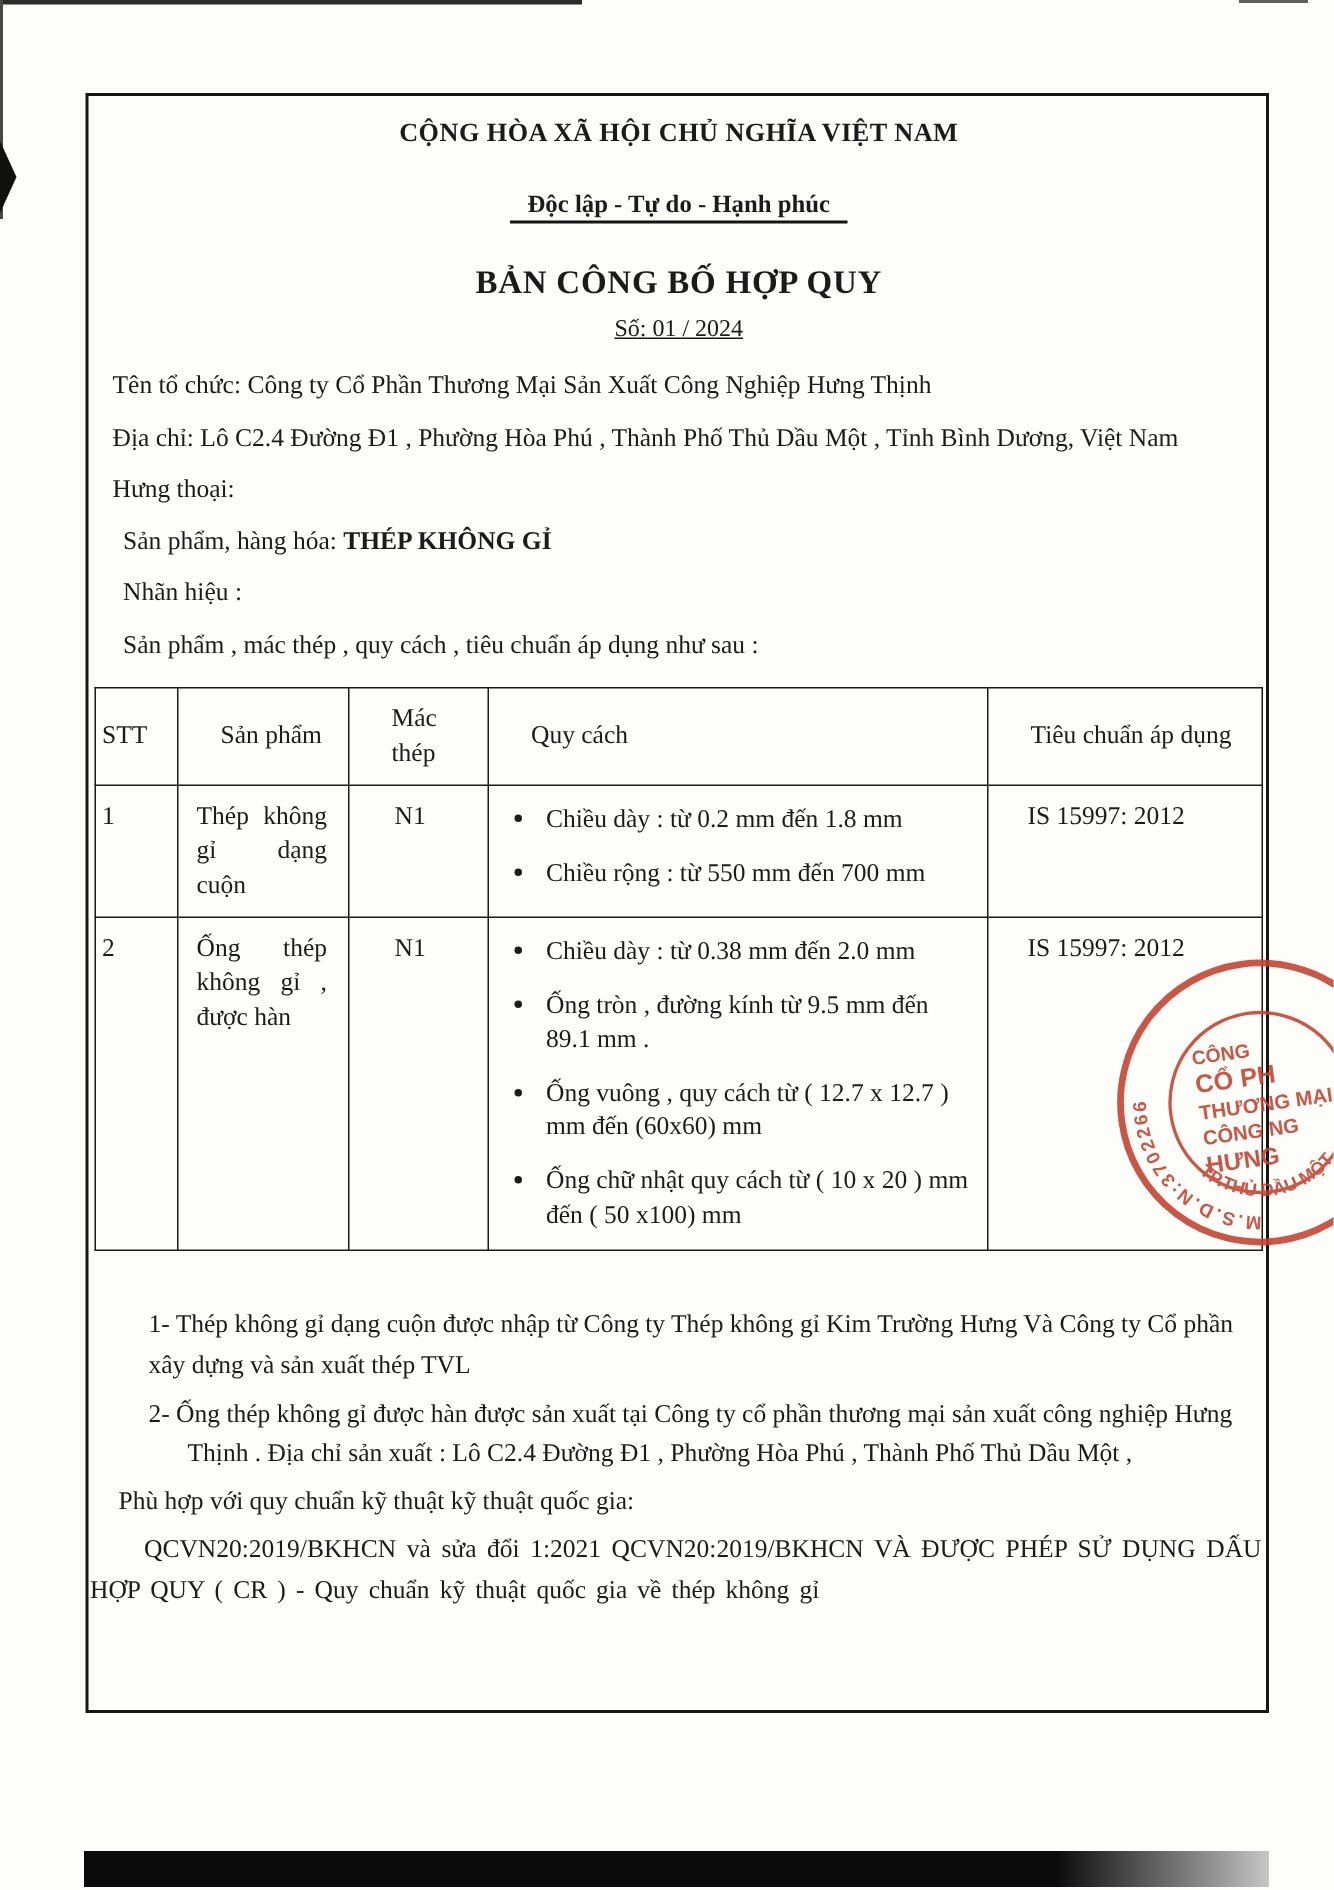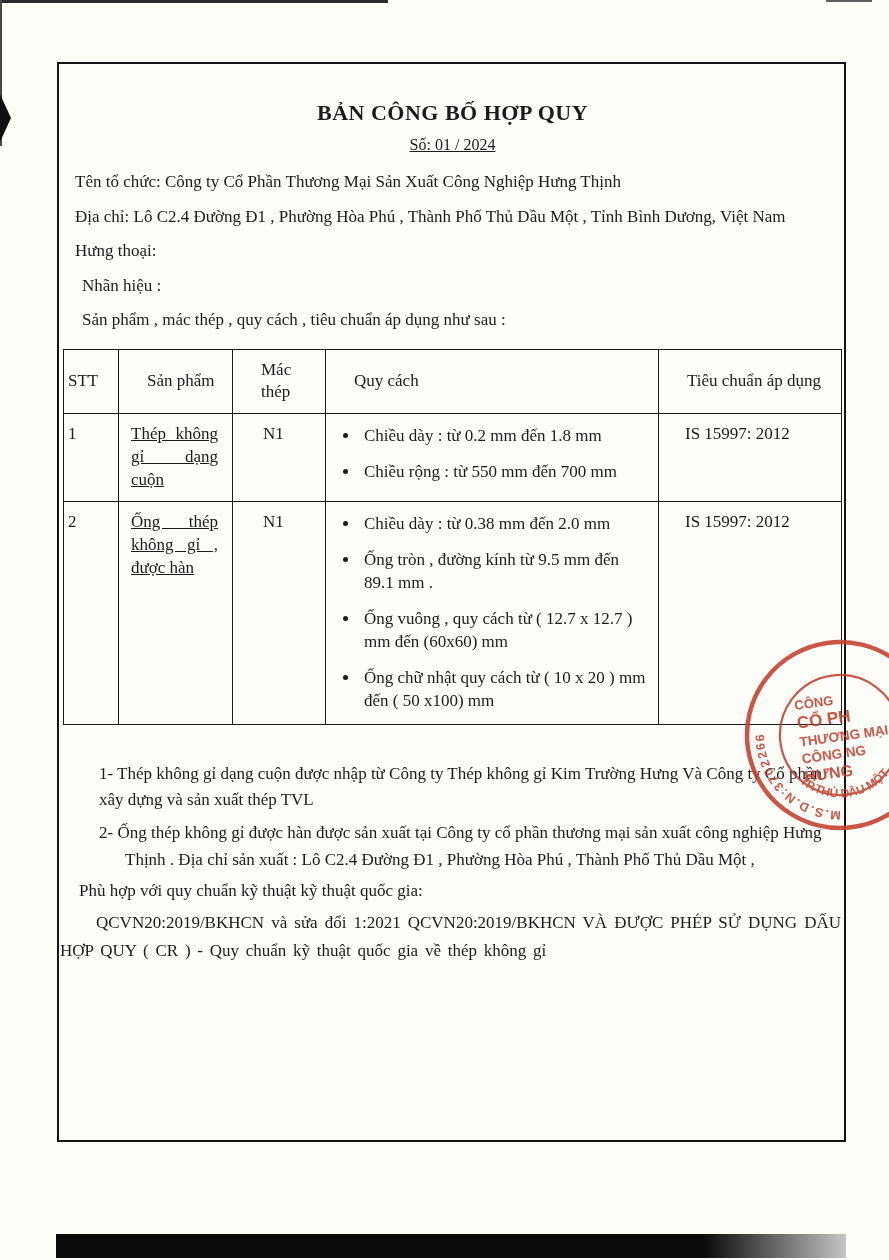--- a/index.html
+++ b/index.html
@@ -23,21 +23,21 @@
   .p{margin:9px 0 0;line-height:1.5;}
   .p.first{margin-top:15px;}
   .ind{padding-left:7px;}
   .b{font-weight:bold;}
 
   
   .tbl{border-collapse:collapse;margin:16px -12px 0;width:calc(100% + 24px);font-size:17px;table-layout:fixed;}
   .tbl th,.tbl td{border:1.6px solid #1a1a1a;font-weight:normal;text-align:left;vertical-align:top;padding:9px 8px;line-height:1.35;}
   .tbl th{height:22px;vertical-align:middle;padding-left:28px;}
   .tbl th.c,.tbl td.c{text-align:left;padding-left:4px;}
-  td.sp{text-align:justify;padding-left:12px;padding-right:14px;text-decoration:underline;}
+  td.sp{text-align:justify;padding-left:12px;padding-right:14px;}
   td.mac{padding-left:30px;}
   td.tc{padding-left:26px;}
   ul.qc{margin:2px 0 0;padding-left:26px;}
   ul.qc li{margin:0 0 13px;padding-left:4px;}
   ul.qc li:last-child{margin-bottom:2px;}
 
   
   .notes{margin-top:36px;}
   .n1{margin:0 4px 7px 24px;line-height:1.55;}
   .n2{margin:0 4px 4px 24px;padding-left:26px;text-indent:-26px;line-height:1.55;}
@@ -62,29 +62,34 @@
 <body>
 
 <div class="art-top1"></div>
 <div class="art-top2"></div>
 <div class="art-left"></div>
 <div class="art-tri"></div>
 <div class="art-bottom"></div>
 
 <div class="frame">
 
+  <div class="center">
+    <div class="nh1">CỘNG HÒA XÃ HỘI CHỦ NGHĨA VIỆT NAM</div><br>
+    <span class="nh2">Độc lập - Tự do - Hạnh phúc</span>
+  </div>
 
   <div class="center">
     <div class="title">BẢN CÔNG BỐ HỢP QUY</div>
     <div class="docno">Số: 01 / 2024</div>
   </div>
 
   <p class="p first">Tên tổ chức: Công ty Cổ Phần Thương Mại Sản Xuất Công Nghiệp Hưng Thịnh</p>
   <p class="p">Địa chỉ: Lô C2.4 Đường Đ1 , Phường Hòa Phú , Thành Phố Thủ Dầu Một , Tỉnh Bình Dương, Việt Nam</p>
   <p class="p">Hưng thoại:</p>
+  <p class="p ind"><span>Sản phẩm, hàng hóa: </span><span class="b">THÉP KHÔNG GỈ</span></p>
   <p class="p ind">Nhãn hiệu :</p>
   <p class="p ind">Sản phẩm , mác thép , quy cách , tiêu chuẩn áp dụng như sau :</p>
 
   <table class="tbl">
     <colgroup>
       <col style="width:55px">
         <col style="width:114px">
         <col style="width:93px">
         <col style="width:333px">
         <col>

